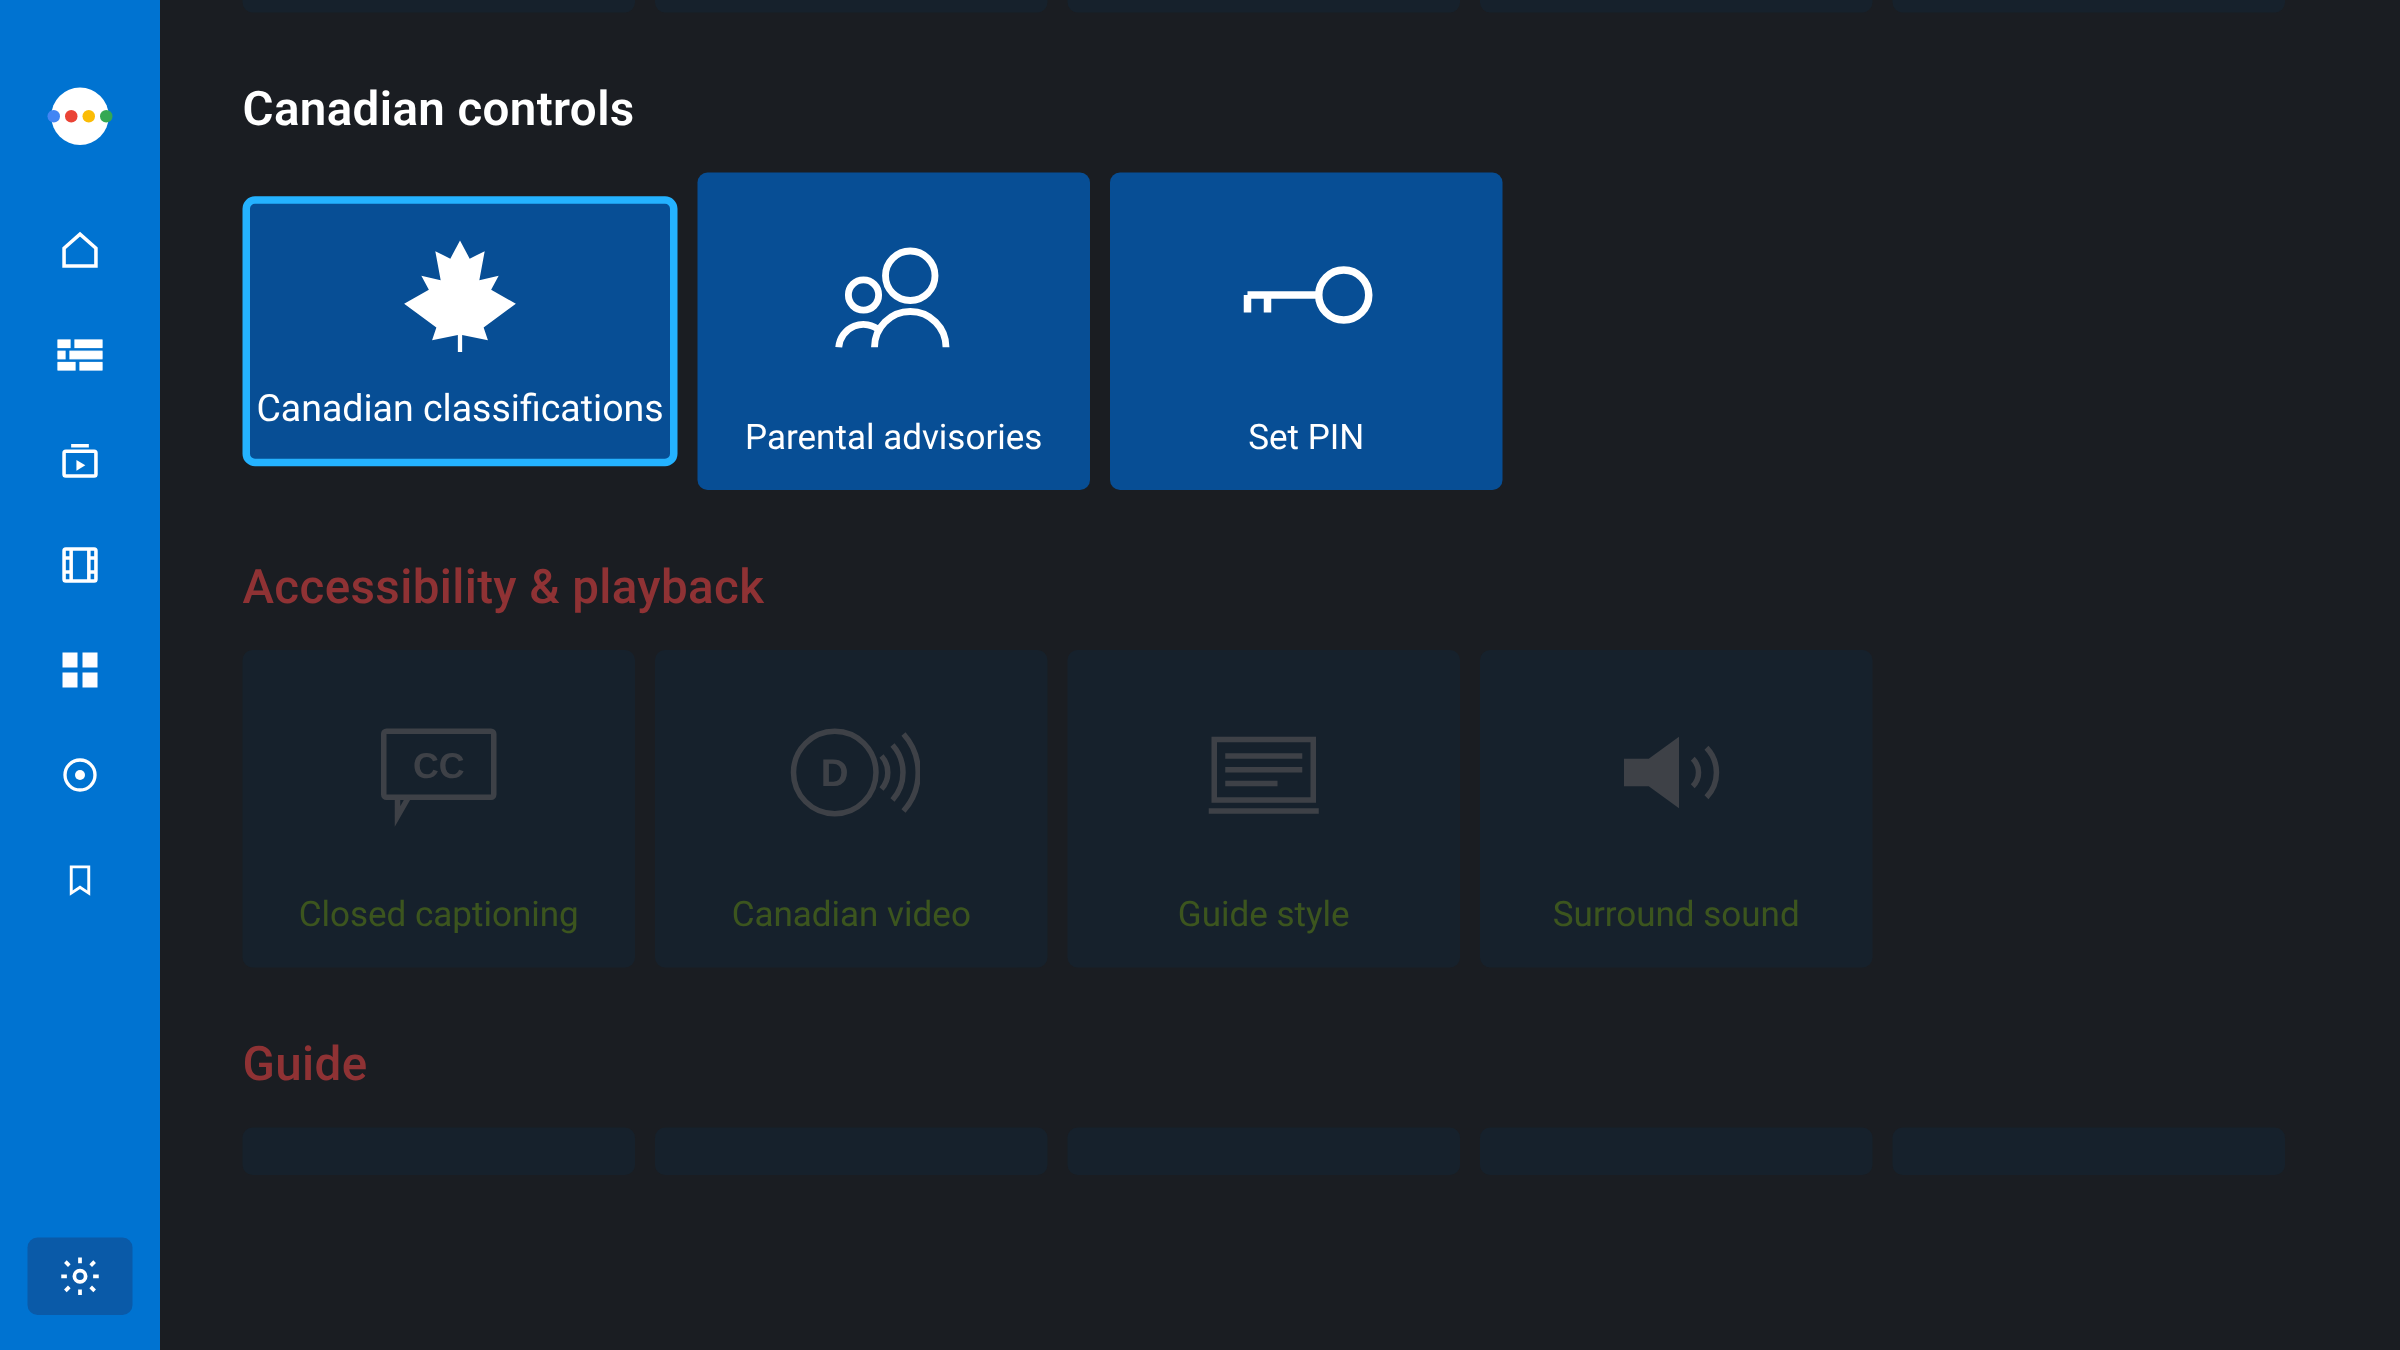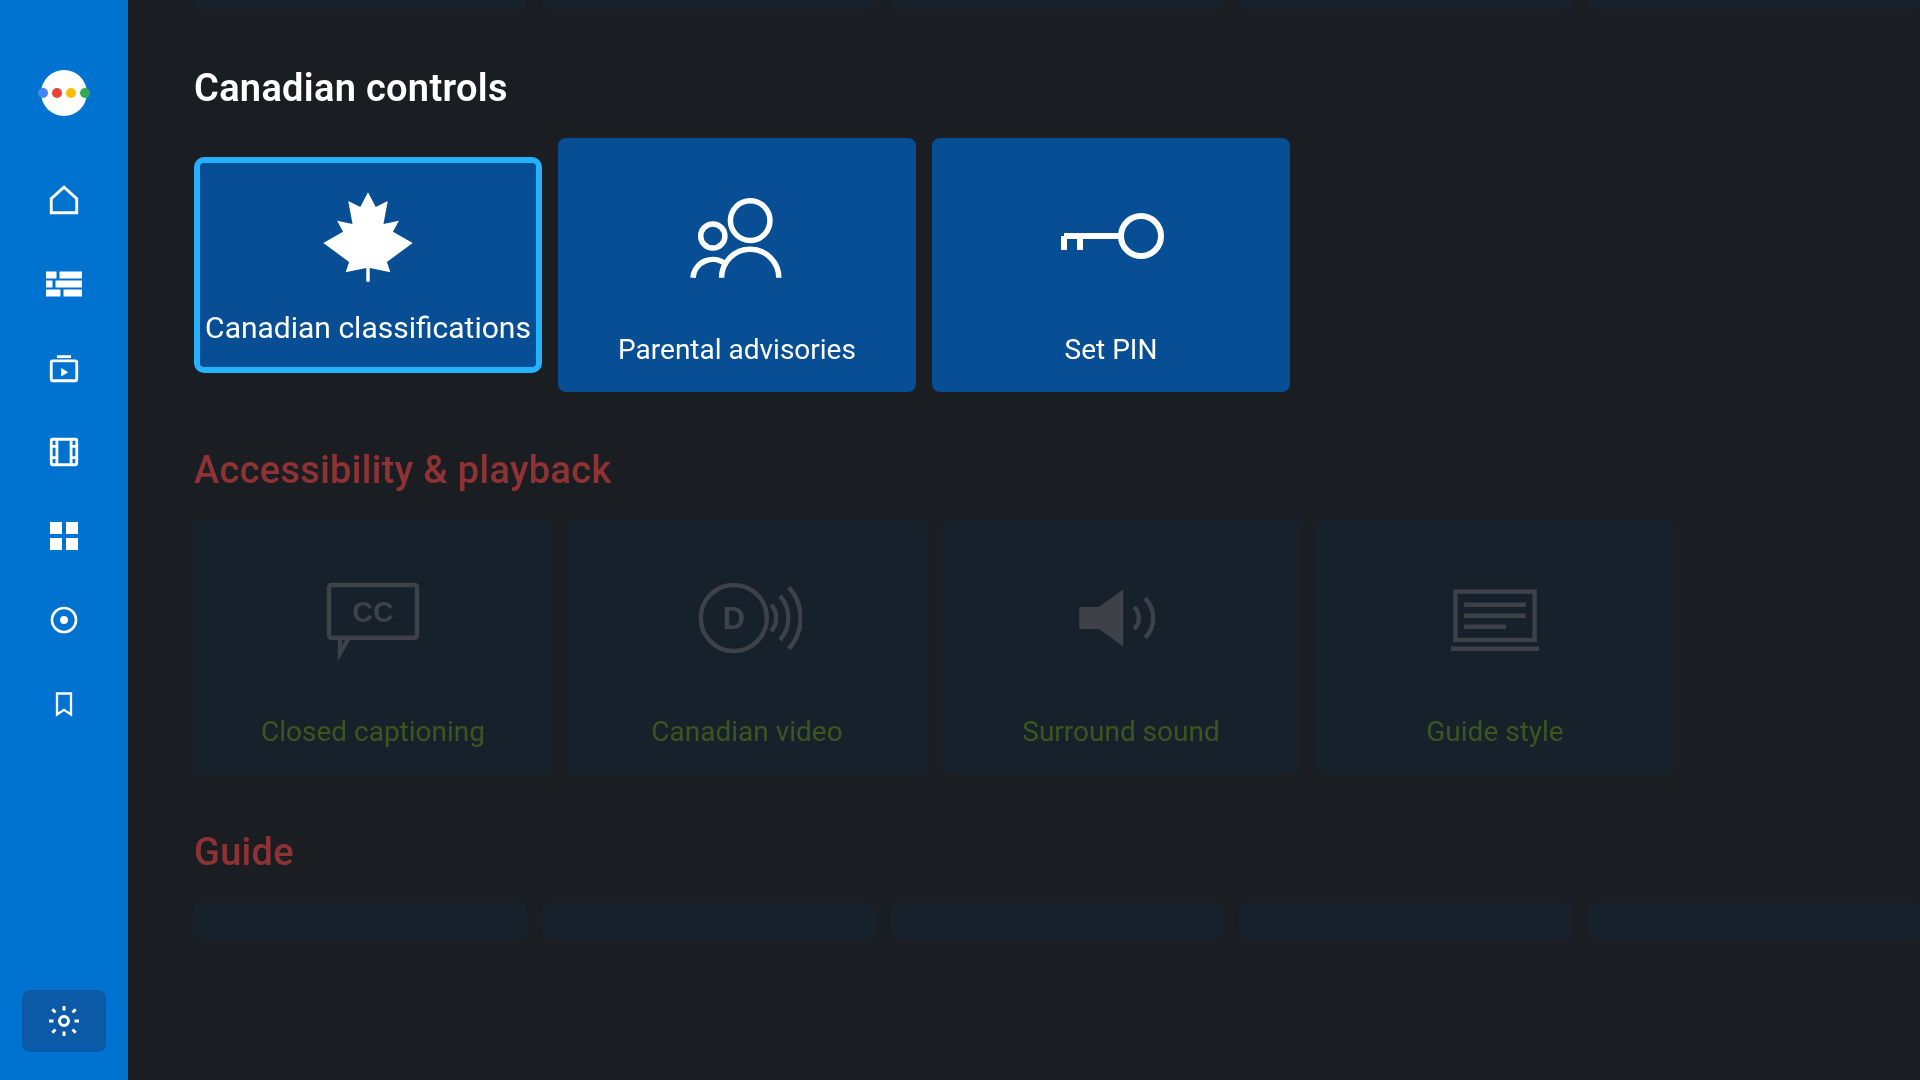--- a/index.html
+++ b/index.html
@@ -60,21 +60,21 @@
     margin-bottom: 28px;
     letter-spacing: 0.3px;
   }
   .section-title.dim { color: #ef4444; font-weight: 500; opacity: 0.55; }
 
   .row {
     display: flex;
     gap: 16px;
   }
   .card {
-    width: 358px; height: 254px;
+    width: 314px; height: 254px;
     background: #0e2a42;
     border-radius: 8px;
     display: flex; flex-direction: column;
     align-items: center;
     justify-content: flex-end;
     padding-bottom: 26px;
     position: relative;
     overflow: hidden;
   }
   .card.dim { opacity: 0.32; }
@@ -259,40 +259,40 @@
             <text x="38" y="50" text-anchor="middle" fill="#8a8f96" stroke="none" font-size="28" font-weight="700" font-family="Arial">D</text>
             <path d="M72 28 a18 18 0 0 1 0 24"></path>
             <path d="M80 20 a30 30 0 0 1 0 40"></path>
             <path d="M88 12 a42 42 0 0 1 0 56"></path>
           </svg>
         </div>
         <div class="label">Canadian video</div>
       </div>
       <div class="card dim">
         <div class="icon-area">
-          <svg width="110" height="90" viewBox="0 0 100 80" fill="#8a8f96" stroke="#8a8f96" stroke-width="4">
-            <polygon points="12,30 30,30 52,14 52,66 30,50 12,50" stroke="none"></polygon>
-            <path d="M62 30 a14 14 0 0 1 0 20" fill="none"></path>
-            <path d="M72 22 a26 26 0 0 1 0 36" fill="none"></path>
-          </svg>
-        </div>
-        <div class="label">Surround sound</div>
-      </div>
-      <div class="card dim">
-        <div class="icon-area">
           <svg width="110" height="90" viewBox="0 0 100 80" fill="none" stroke="#8a8f96" stroke-width="4">
             <rect x="14" y="16" width="72" height="44"></rect>
             <line x1="22" y1="28" x2="78" y2="28"></line>
             <line x1="22" y1="38" x2="78" y2="38"></line>
             <line x1="22" y1="48" x2="60" y2="48"></line>
             <line x1="10" y1="68" x2="90" y2="68"></line>
           </svg>
         </div>
         <div class="label">Guide style</div>
       </div>
+      <div class="card dim">
+        <div class="icon-area">
+          <svg width="110" height="90" viewBox="0 0 100 80" fill="#8a8f96" stroke="#8a8f96" stroke-width="4">
+            <polygon points="12,30 30,30 52,14 52,66 30,50 12,50" stroke="none"></polygon>
+            <path d="M62 30 a14 14 0 0 1 0 20" fill="none"></path>
+            <path d="M72 22 a26 26 0 0 1 0 36" fill="none"></path>
+          </svg>
+        </div>
+        <div class="label">Surround sound</div>
+      </div>
     </div>
 
     <div class="section-title dim">Guide</div>
     <div class="row row-help">
       <div class="card dim"></div>
       <div class="card dim"></div>
       <div class="card dim"></div>
       <div class="card dim"></div>
       <div class="card dim"></div>
     </div>

